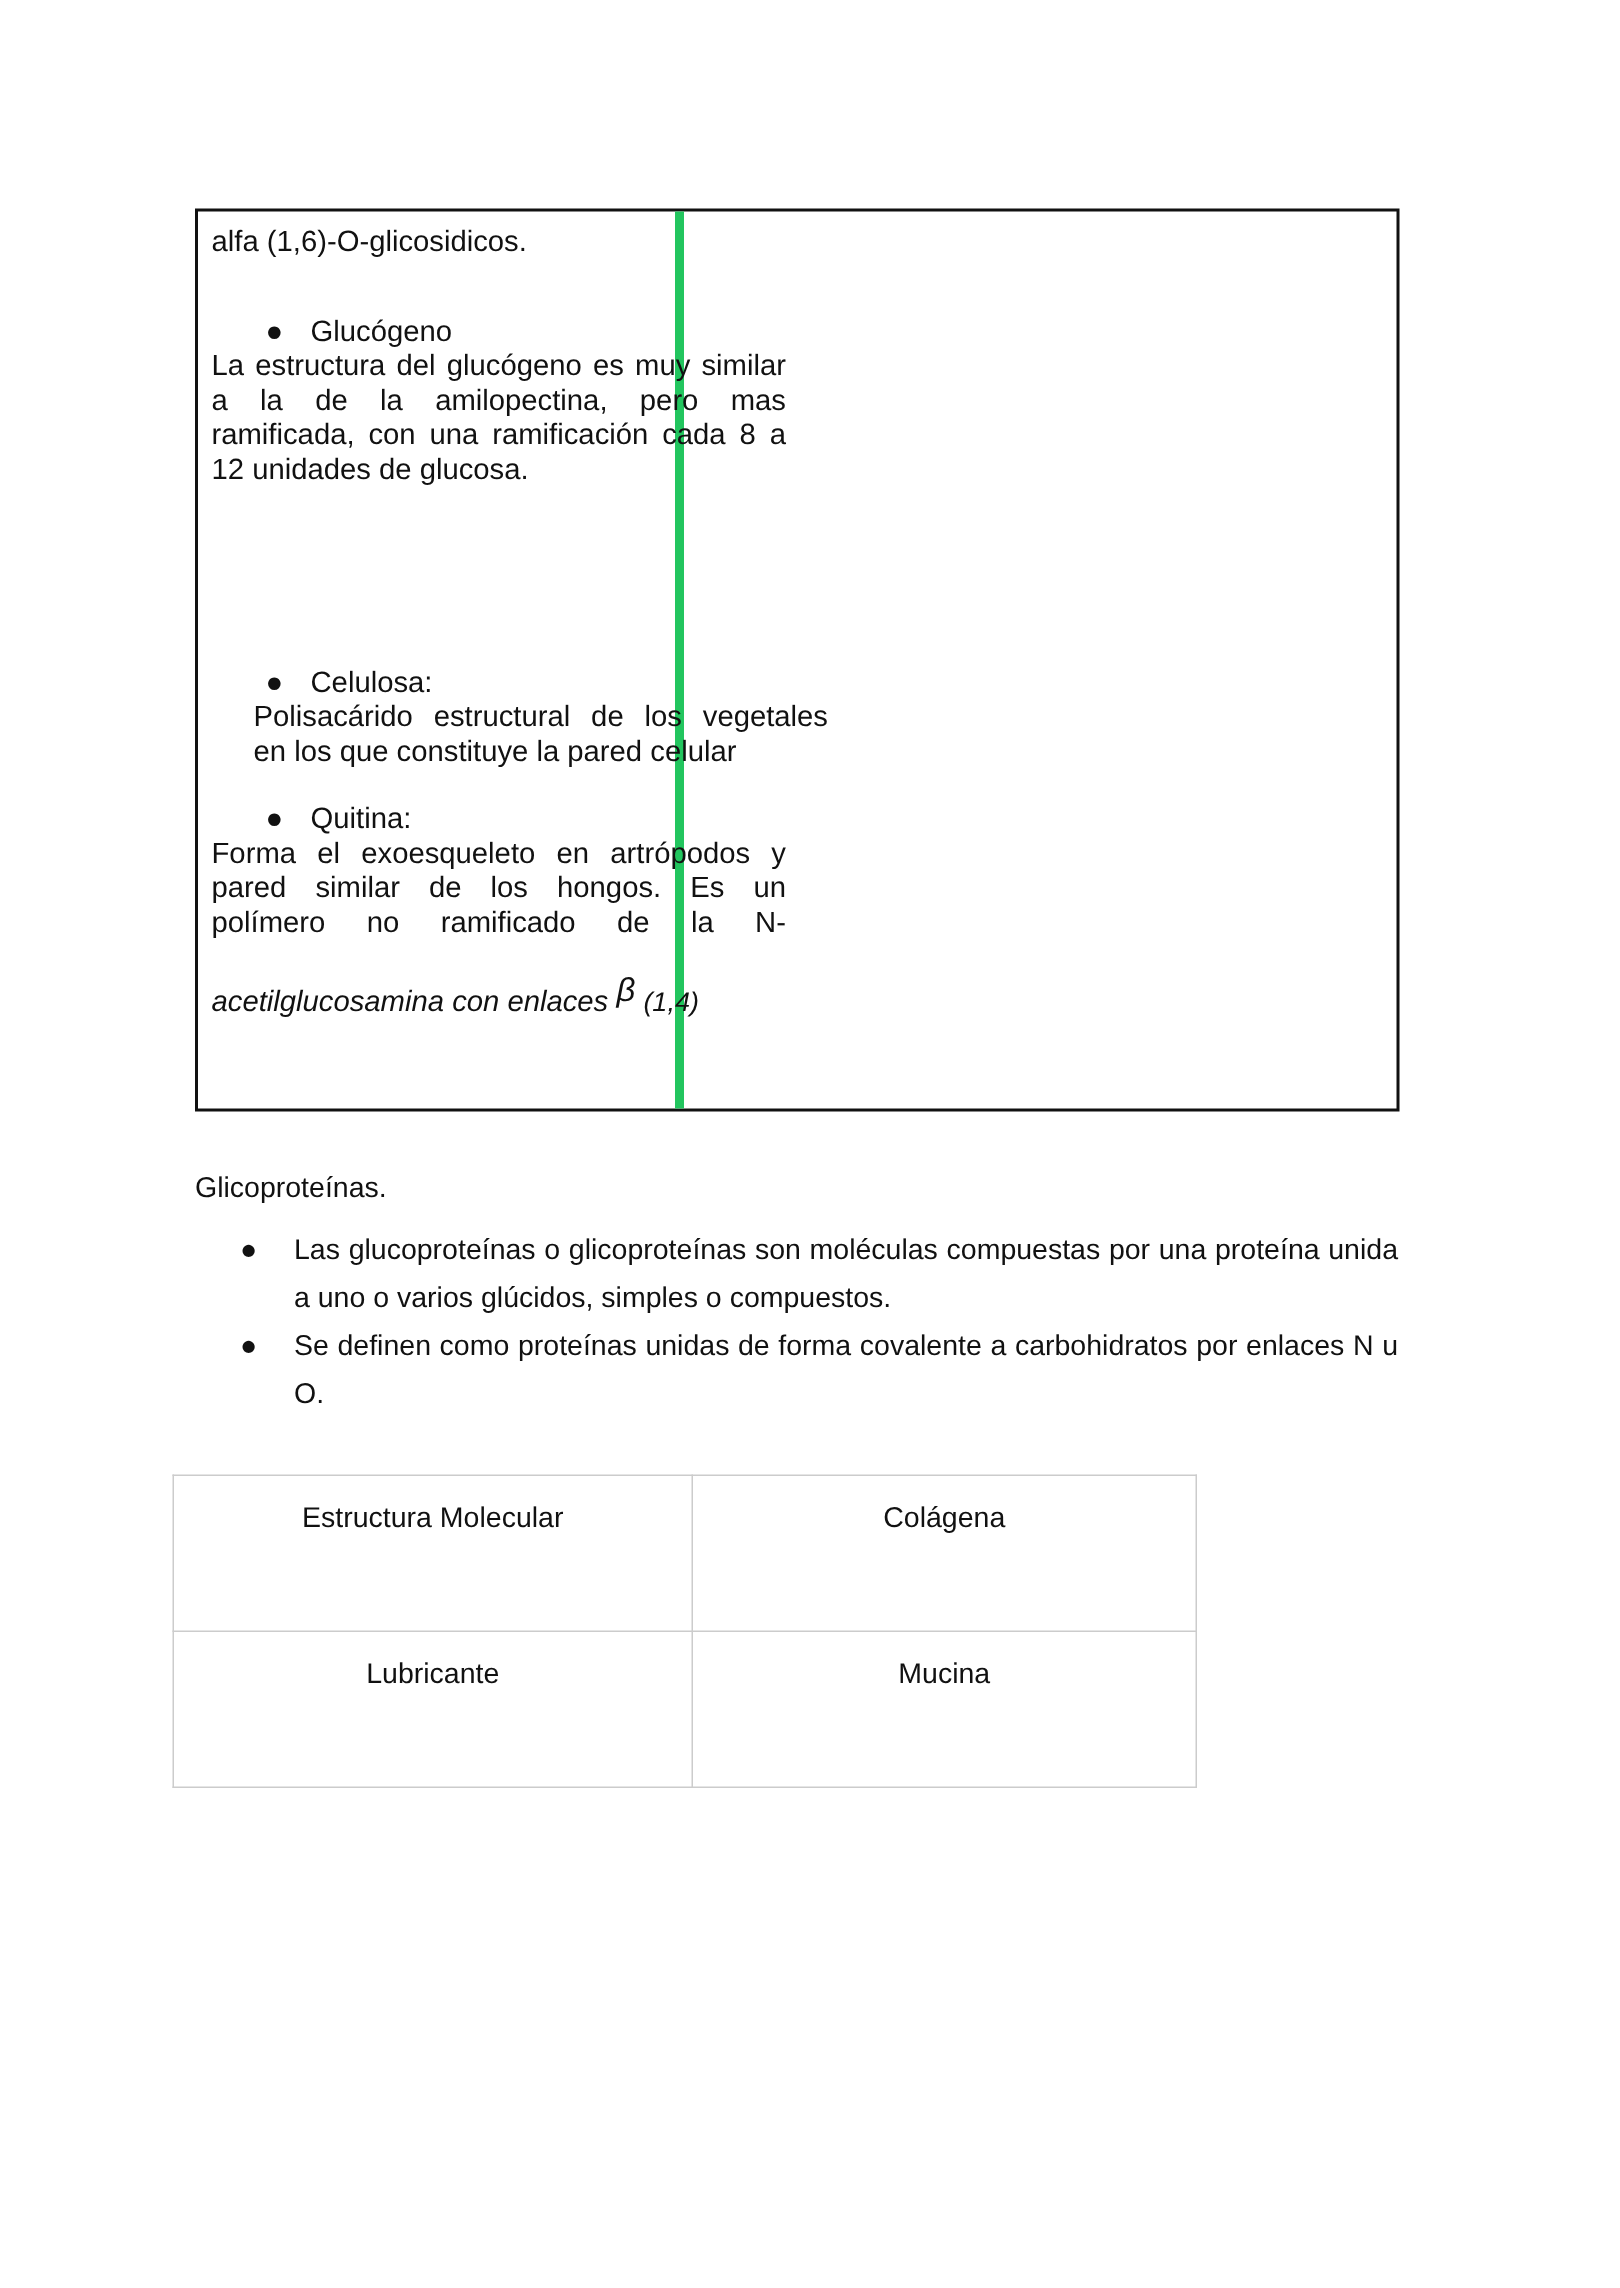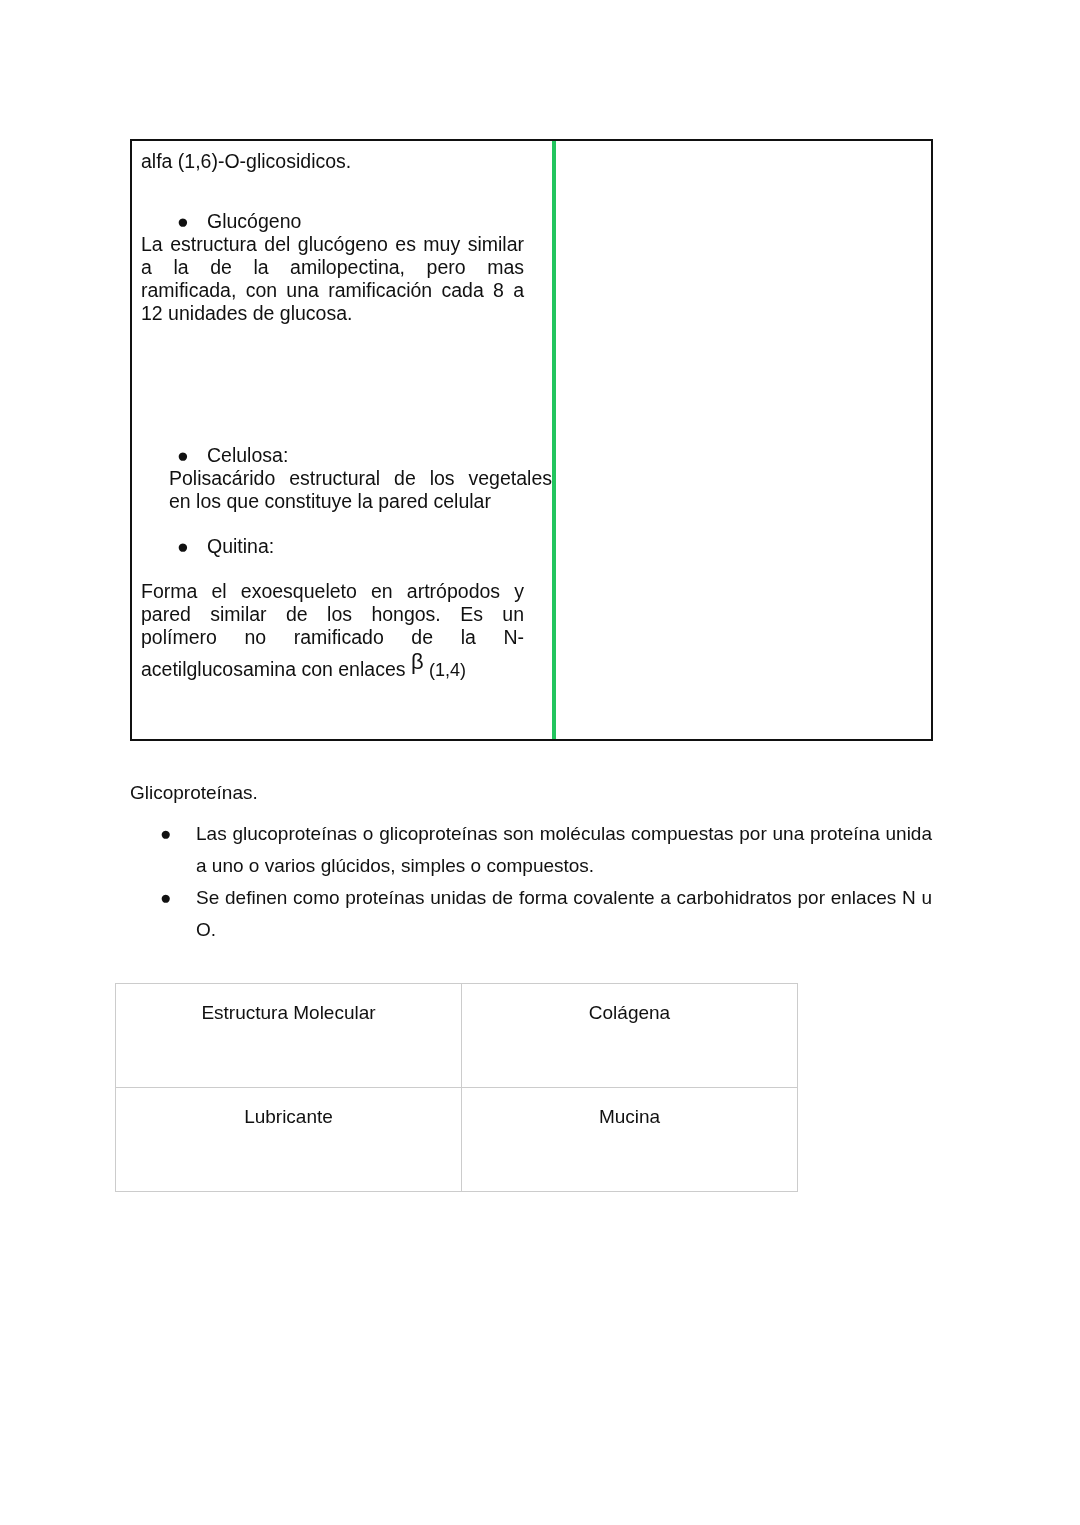--- a/index.html
+++ b/index.html
@@ -5,21 +5,21 @@
     html, body { margin: 0; padding: 0; background: #ffffff; }
     body {
       width: 1080px; height: 1525px; position: relative; overflow: hidden;
       font-family: "Liberation Sans", sans-serif; color: #111111;
     }
     .top-table {
       position: absolute; left: 130px; top: 139px; width: 803px; height: 602px;
       border: 2px solid #111; box-sizing: border-box; display: flex;
     }
     .top-left {
-      width: 424px; height: 100%; border-right: 4px solid #22c55e; box-sizing: border-box;
+      width: 324px; height: 100%; border-right: 6px solid #22c55e; box-sizing: border-box;
       position: relative; font-size: 19.5px; line-height: 23px;
     }
     .top-right { flex: 1; }
     .blk { position: absolute; left: 9px; width: 383px; }
     .just { text-align: justify; text-align-last: left; }
     .bullet-line { padding-left: 36px; }
     .bullet-line .dot { display: inline-block; width: 30px; }
     .beta { font-size: 22px; position: relative; top: -7px; }
 
     .section-title {
@@ -64,25 +64,25 @@
       <div class="bullet-line"><span class="dot">●</span><span>Celulosa:</span></div>
     </div>
     <div class="blk" style="top:326px;margin-left:28px;">
       <div style="text-align:justify;text-align-last:justify;">Polisacárido estructural de los vegetales</div>
       <div>en los que constituye la pared celular</div>
     </div>
 
     <div class="blk" style="top:394px;">
       <div class="bullet-line"><span class="dot">●</span><span>Quitina:</span></div>
     </div>
-    <div class="blk" style="top:439px;">
+    <div class="blk" style="top:417px;">
       <div style="text-align:justify;text-align-last:justify;">Forma el exoesqueleto en artrópodos y</div>
       <div style="text-align:justify;text-align-last:justify;">pared similar de los hongos. Es un</div>
       <div style="text-align:justify;text-align-last:justify;">polímero no ramificado de la N-</div>
-      <div style="margin-top:8px;">
+      <div style="margin-top:28px;font-style:italic;">
         <span>acetilglucosamina con enlaces</span>
         <span class="beta">β</span>
         <span style="font-size:18px;">(1,4)</span>
       </div>
     </div>
   </div>
   <div class="top-right"></div>
 </div>
 
 <div class="section-title">Glicoproteínas.</div>

